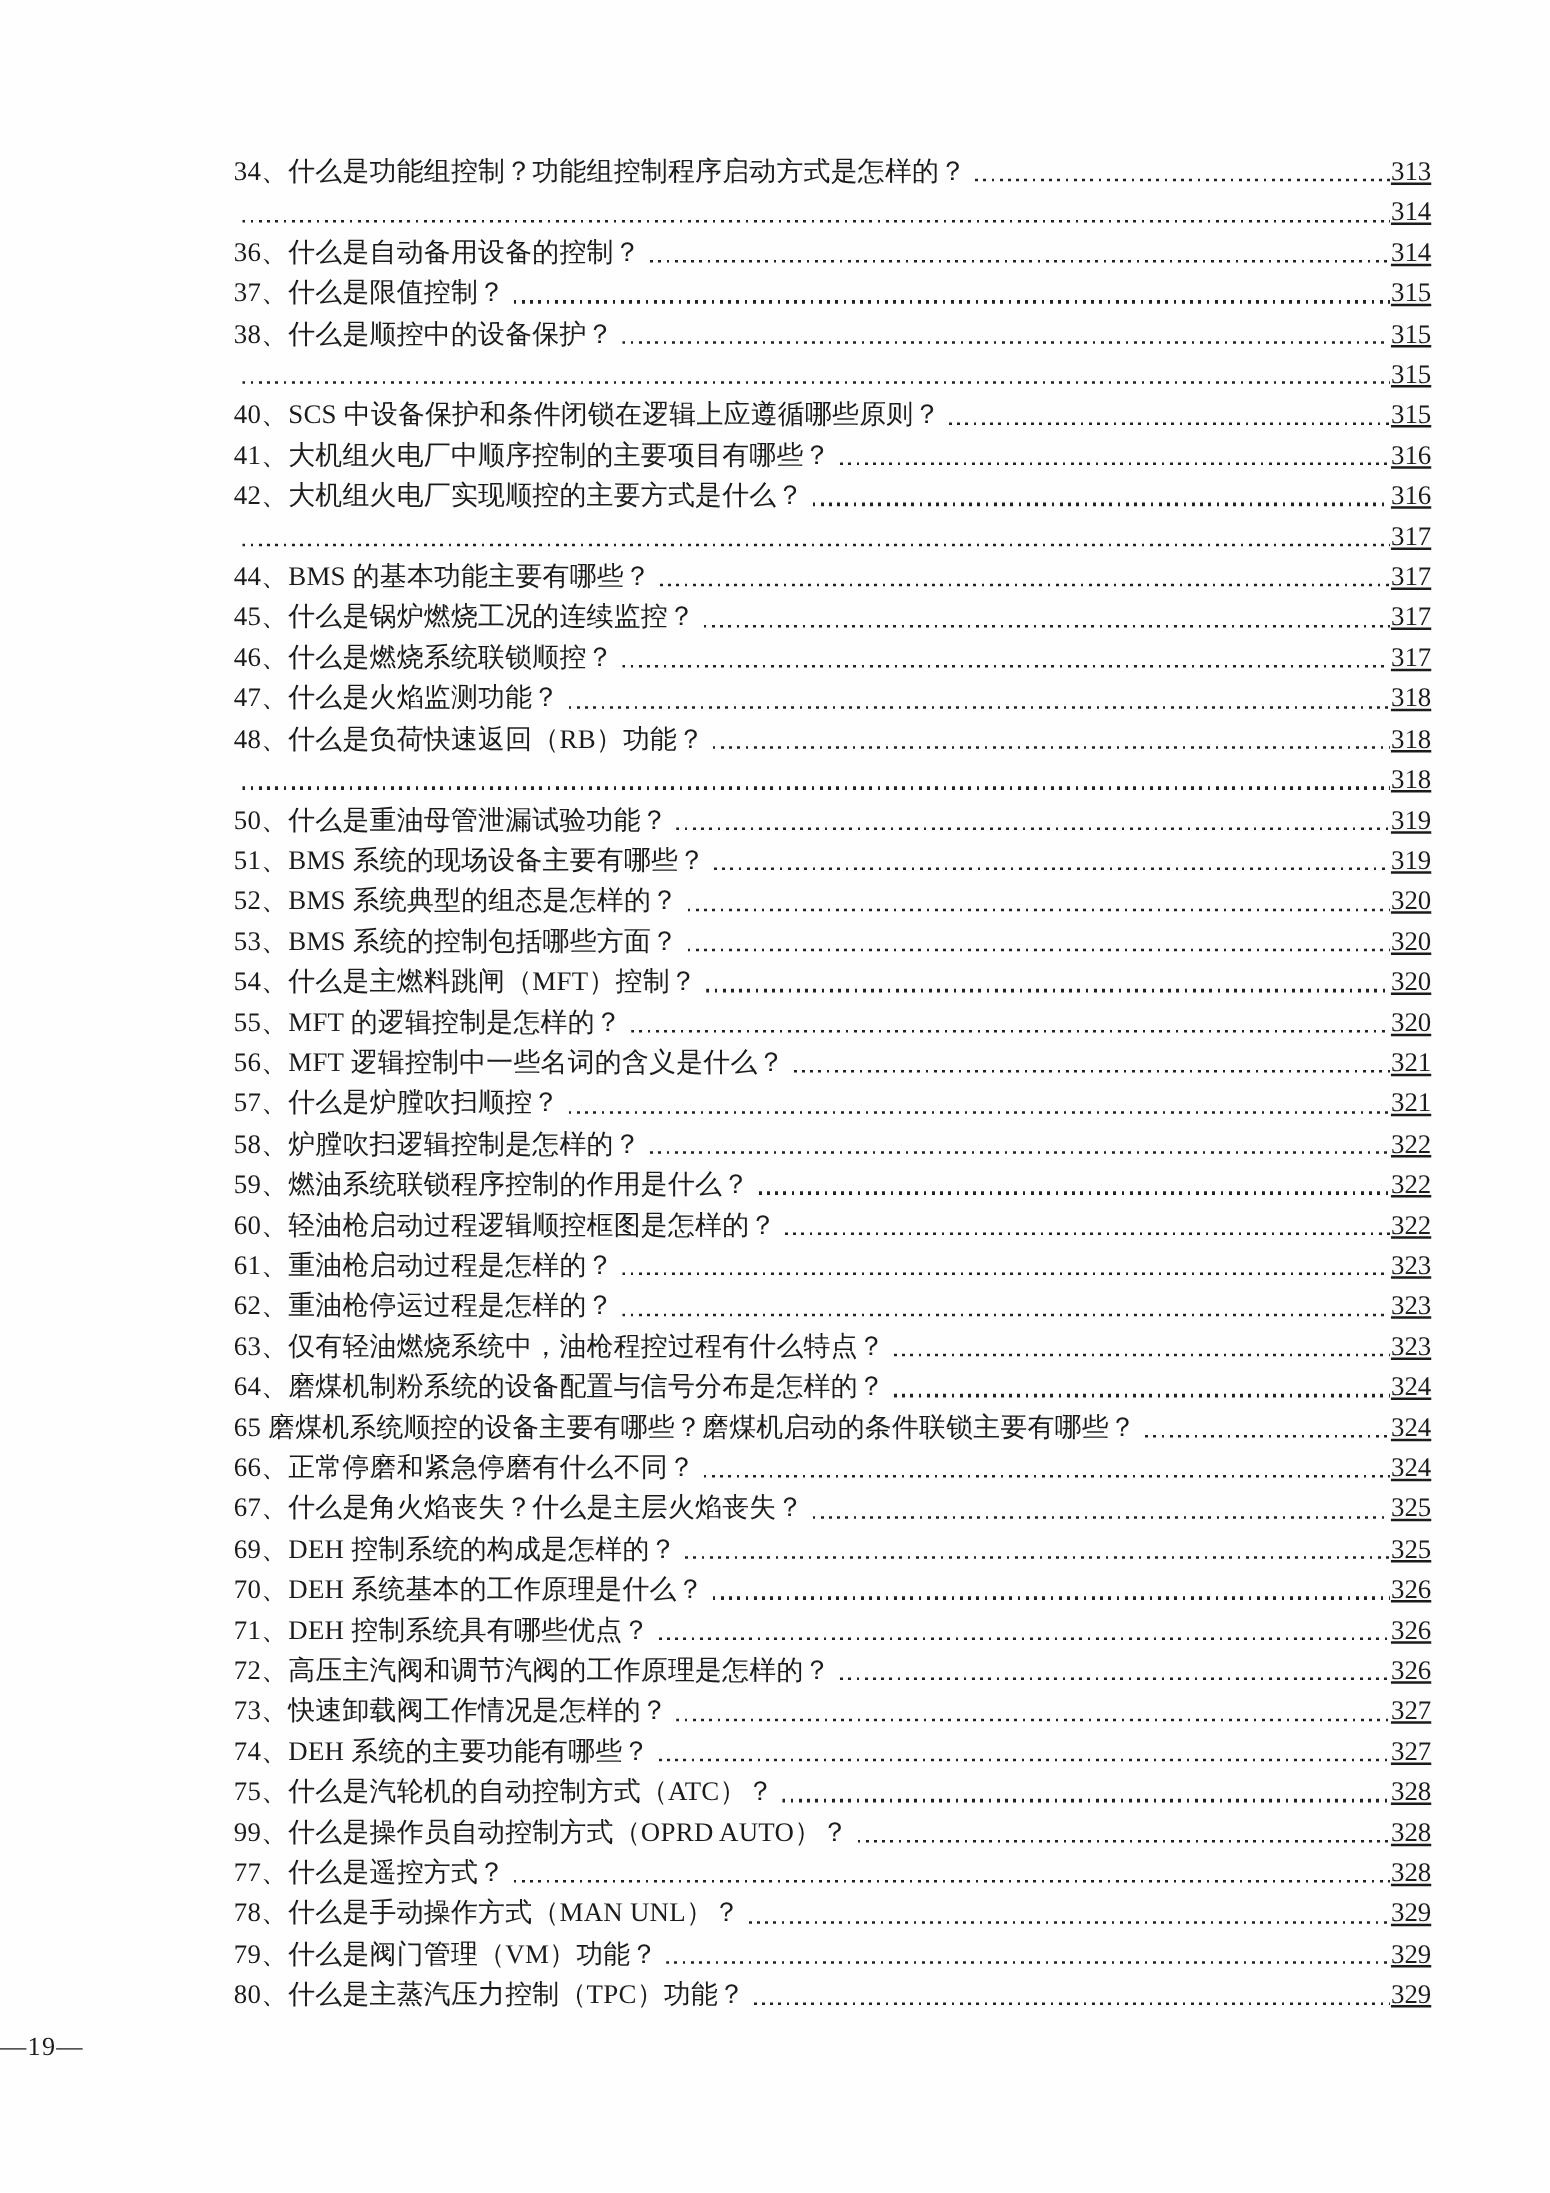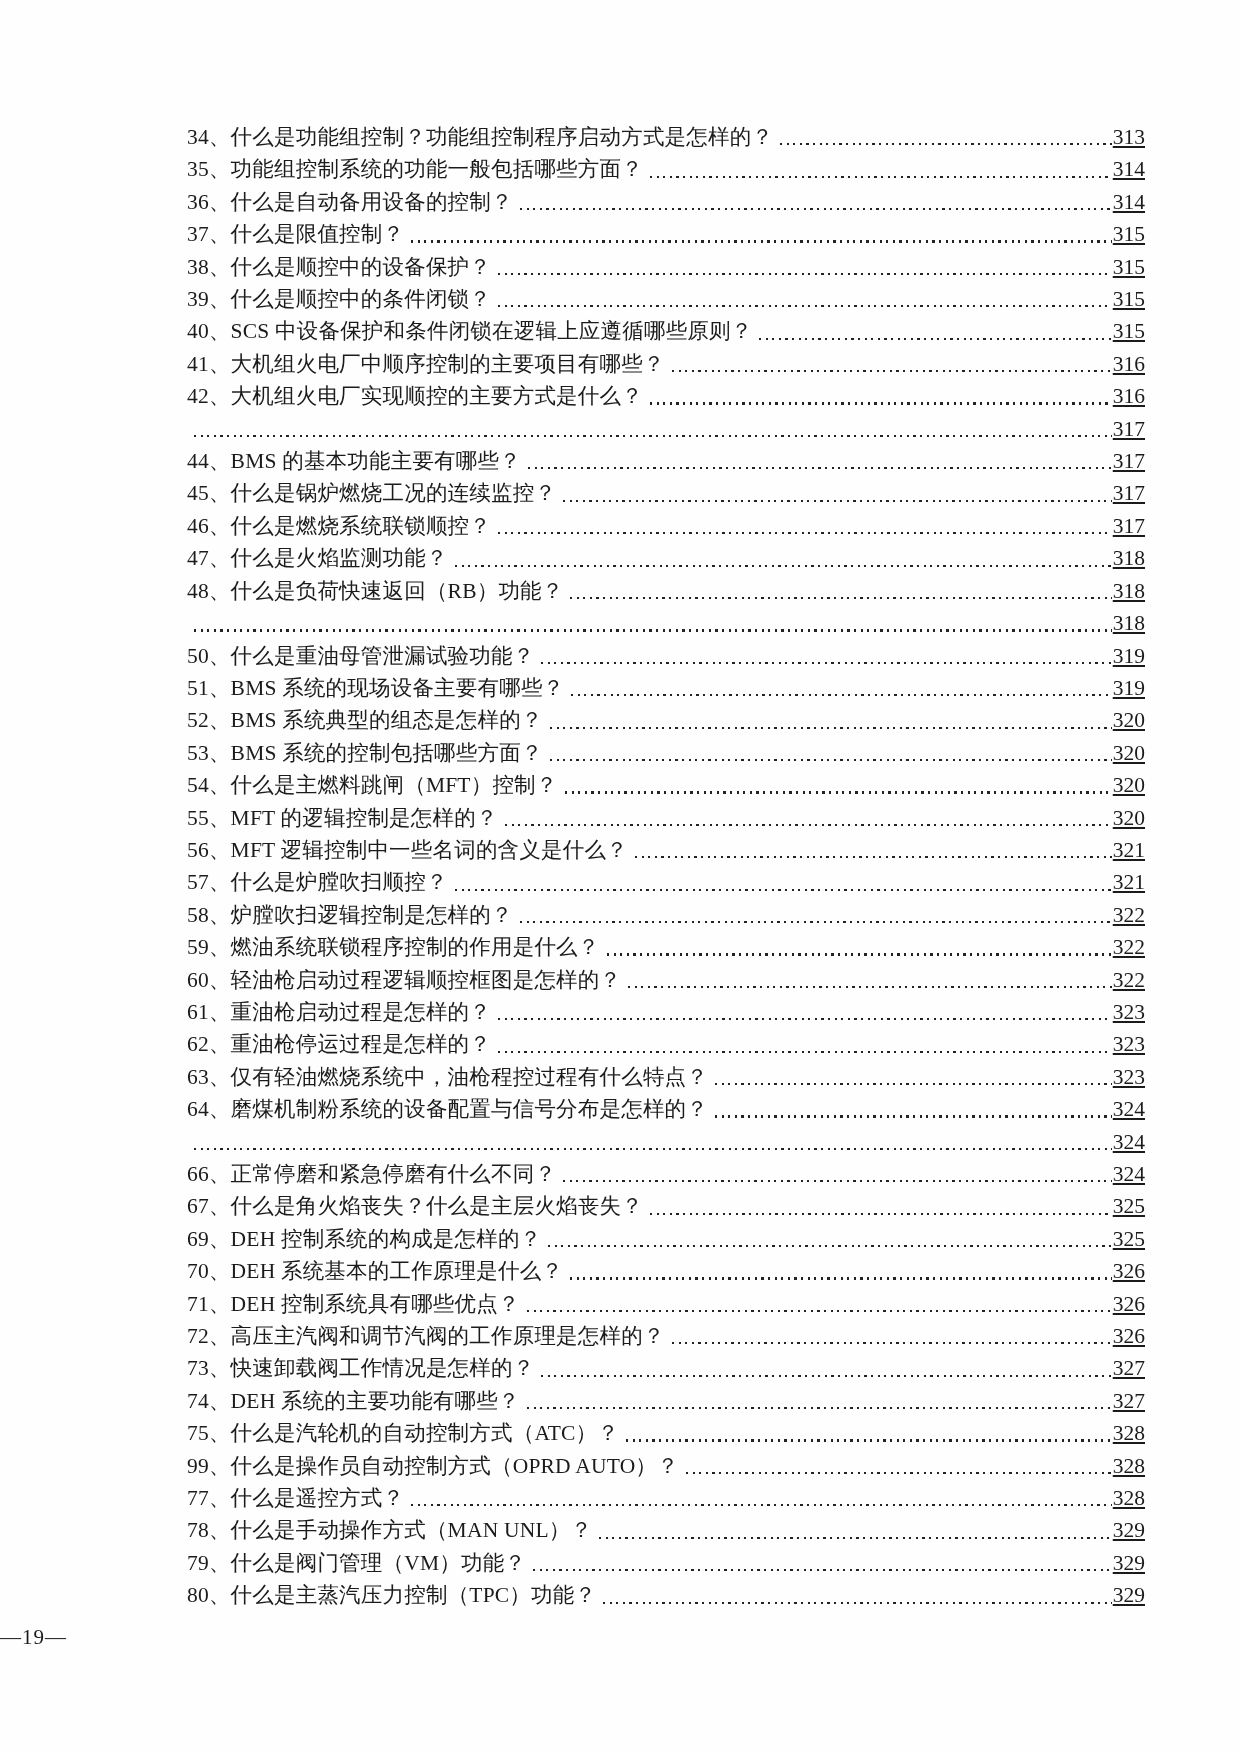--- a/index.html
+++ b/index.html
@@ -79,21 +79,20 @@
 <div class="page">
 
   <div class="toc" id="toc-list">
   <div class="row">
     <span class="txt">34、什么是功能组控制？功能组控制程序启动方式是怎样的？</span>
     <span class="leader"></span>
     <span class="pg">313</span>
   </div>
 
   <div class="row">
-    <span class="txt">35、功能组控制系统的功能一般包括哪些方面？</span>
     <span class="leader"></span>
     <span class="pg">314</span>
   </div>
 
   <div class="row">
     <span class="txt">36、什么是自动备用设备的控制？</span>
     <span class="leader"></span>
     <span class="pg">314</span>
   </div>
 
@@ -103,21 +102,20 @@
     <span class="pg">315</span>
   </div>
 
   <div class="row">
     <span class="txt">38、什么是顺控中的设备保护？</span>
     <span class="leader"></span>
     <span class="pg">315</span>
   </div>
 
   <div class="row">
-    <span class="txt">39、什么是顺控中的条件闭锁？</span>
     <span class="leader"></span>
     <span class="pg">315</span>
   </div>
 
   <div class="row">
     <span class="txt">40、SCS 中设备保护和条件闭锁在逻辑上应遵循哪些原则？</span>
     <span class="leader"></span>
     <span class="pg">315</span>
   </div>
 
@@ -257,20 +255,21 @@
     <span class="pg">323</span>
   </div>
 
   <div class="row">
     <span class="txt">64、磨煤机制粉系统的设备配置与信号分布是怎样的？</span>
     <span class="leader"></span>
     <span class="pg">324</span>
   </div>
 
   <div class="row">
+    <span class="txt">65 磨煤机系统顺控的设备主要有哪些？磨煤机启动的条件联锁主要有哪些？</span>
     <span class="leader"></span>
     <span class="pg">324</span>
   </div>
 
   <div class="row">
     <span class="txt">66、正常停磨和紧急停磨有什么不同？</span>
     <span class="leader"></span>
     <span class="pg">324</span>
   </div>
 

